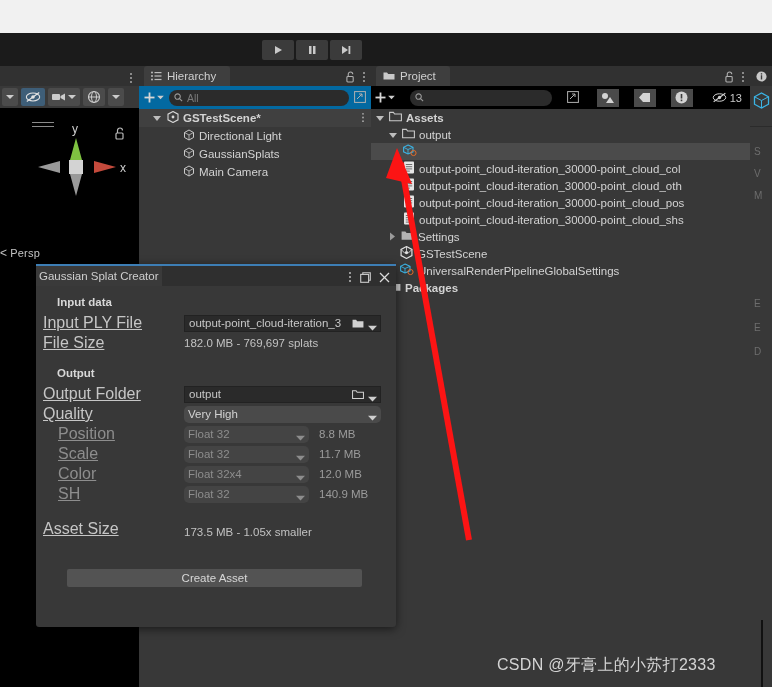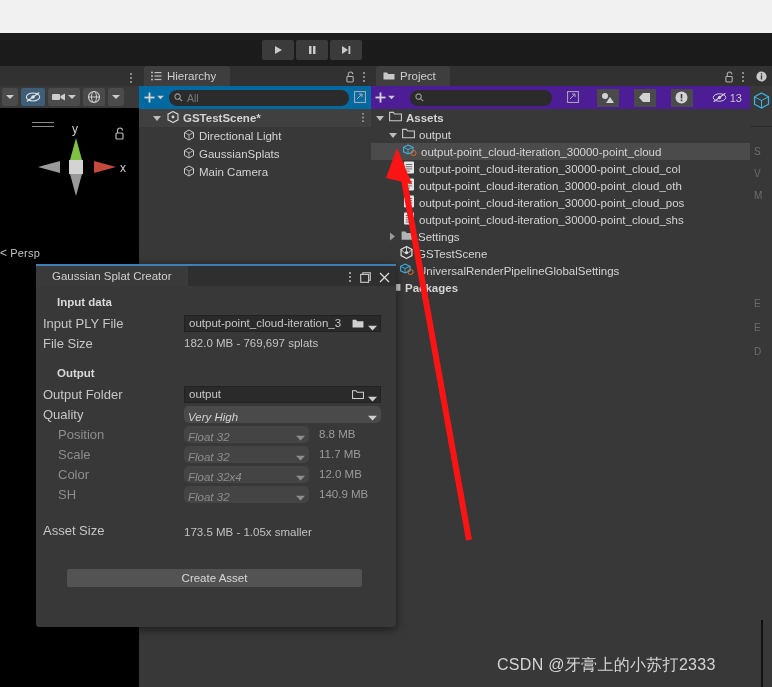--- a/index.html
+++ b/index.html
@@ -67,21 +67,21 @@
   .search-box .ph { color:#7a7a7a; font-size:10.5px; }
   .hier-list { position:absolute; left:0; top:43px; width:232px; height:578px; background:#383838; }
   .hrow { height:18px; display:flex; align-items:center; color:#d3d3d3; font-size:11.5px; gap:4px; }
   .hrow.scene-root { background:#404040; font-weight:bold; padding-left:28px; }
   .hrow.child { padding-left:44px; }
   .hrow .kebab-r { margin-left:auto; margin-right:6px; }
 
   
   .proj { position:absolute; left:371px; top:0; width:379px; height:621px; background:#383838; }
   .proj-tabbar { position:absolute; left:0; top:0; width:379px; height:20px; background:#313131; }
-  .proj-toolbar { position:absolute; left:0; top:20px; width:379px; height:23px; background:#4c1d95;
+  .proj-toolbar { position:absolute; left:0; top:20px; width:379px; height:23px; background:#000000;
       display:flex; align-items:center; gap:15px; padding:0 4px; }
   .proj-search { flex:1; height:16px; background:#2b2b2b; border-radius:8px;
       display:flex; align-items:center; padding:0 5px; gap:4px; }
   .ico-btn { width:22px; height:18px; background:#4a4a4a; display:flex; align-items:center;
       justify-content:center; }
   .warn-count { display:flex; align-items:center; gap:3px; color:#c8c8c8; font-size:11px;
       padding:0 4px; }
   .proj-list { position:absolute; left:0; top:43px; width:379px; height:578px; background:#383838; }
   .prow { height:17px; display:flex; align-items:center; color:#d3d3d3; font-size:11.5px; gap:4px; }
   .prow.sel { background:#4b4b4b; }
@@ -102,44 +102,44 @@
   
   .dlg {
     position:absolute; left:36px; top:264px; width:360px; height:363px;
     background:#383838; box-shadow:0 2px 10px rgba(0,0,0,.55);
     border-radius:3px;
   }
   .dlg-topline { position:absolute; left:0; top:0; width:360px; height:2px; background:#3d7eb5; }
   .dlg-tabbar { position:absolute; left:0; top:2px; width:360px; height:20px; background:#2f2f2f; }
   .dlg-tab {
     position:absolute; left:0; top:0; height:20px; background:#3a3a3a;
-    display:flex; align-items:center; padding:0 16px;
+    display:flex; align-items:center; padding:0 3px;
     color:#cfcfcf; font-size:11.5px;
   }
   .dlg-tabright { position:absolute; right:6px; top:3px; display:flex; align-items:center; gap:8px; }
   .dlg-body { position:absolute; left:0; top:22px; width:360px; height:341px; padding:10px 0 0 0; }
 
   .sect-hdr { color:#d8d8d8; font-size:11.5px; font-weight:bold; padding-left:21px; margin-bottom:5px; }
   .frow { display:flex; align-items:center; height:20px; margin-bottom:0px; }
-  .flabel { width:148px; padding-left:7px; color:#c6c6c6; font-size:13px; }
+  .flabel { width:148px; padding-left:7px; color:#c6c6c6; font-size:16px;text-decoration:underline; }
   .flabel.dim { color:#8d8d8d; padding-left:22px; }
   .fval { color:#c2c2c2; font-size:11.5px; }
 
   .objfield {
     width:197px; height:17px; background:#2a2a2a; border:1px solid #222;
     display:flex; align-items:center; color:#c7c7c7; font-size:11.5px;
     padding-left:4px; overflow:hidden; white-space:nowrap; position:relative;
   }
   .objfield .rightico { position:absolute; right:16px; top:2px; }
   .objfield .caret { position:absolute; right:3px; top:5px; }
 
   .popupfield {
     width:197px; height:17px; background:#4a4a4a;
-    display:flex; align-items:flex-end; color:#d2d2d2; font-size:11.5px;
-    padding-left:4px; position:relative; border-radius:5px;font-style:italic;
+    display:flex; align-items:center; color:#d2d2d2; font-size:11.5px;
+    padding-left:4px; position:relative; border-radius:5px;
   }
   .popupfield.dis { background:#444; color:#8d8d8d; }
   .popupfield .caret { position:absolute; right:4px; top:5px; }
   .popupfield.narrow { width:125px; }
   .sizeval { margin-left:10px; color:#a9a9a9; font-size:11.5px; }
   .sizeval.dim { color:#9b9b9b; }
 
   .checkbox {
     width:14px; height:14px; background:#2a2a2a; border:1px solid #4a86c8; border-radius:2px;
   }
@@ -485,21 +485,20 @@
           </div>
 
           <div class="prow sel ind2">
             <span>
               <svg width="14" height="13" viewBox="0 0 14 13">
                 <polygon points="5,1 10,3.3 10,7.8 5,10 0.6,7.8 0.6,3.3" fill="none" stroke="#3bb4e5" stroke-width="1.1"></polygon>
                 <path d="M0.6 3.3 L5 5.5 L10 3.3 M5 5.5 V10" fill="none" stroke="#3bb4e5" stroke-width="0.9"></path>
                 <circle cx="10.5" cy="9" r="2.6" fill="none" stroke="#e06a2a" stroke-width="1"></circle>
               </svg>
             </span>
-            <span>output-point_cloud-iteration_30000-point_cloud</span>
           </div>
 
           <div class="prow ind2">
             <span>
               <svg width="12" height="13" viewBox="0 0 12 13">
                   <rect x="1" y="0.6" width="10" height="11.8" rx="0.8" fill="#e6e6e6"></rect>
                   <rect x="2.8" y="3" width="6.4" height="1" fill="#6f6f6f"></rect>
                   <rect x="2.8" y="5.2" width="6.4" height="1" fill="#6f6f6f"></rect>
                   <rect x="2.8" y="7.4" width="6.4" height="1" fill="#6f6f6f"></rect>
                   <rect x="2.8" y="9.6" width="4" height="1" fill="#6f6f6f"></rect>

